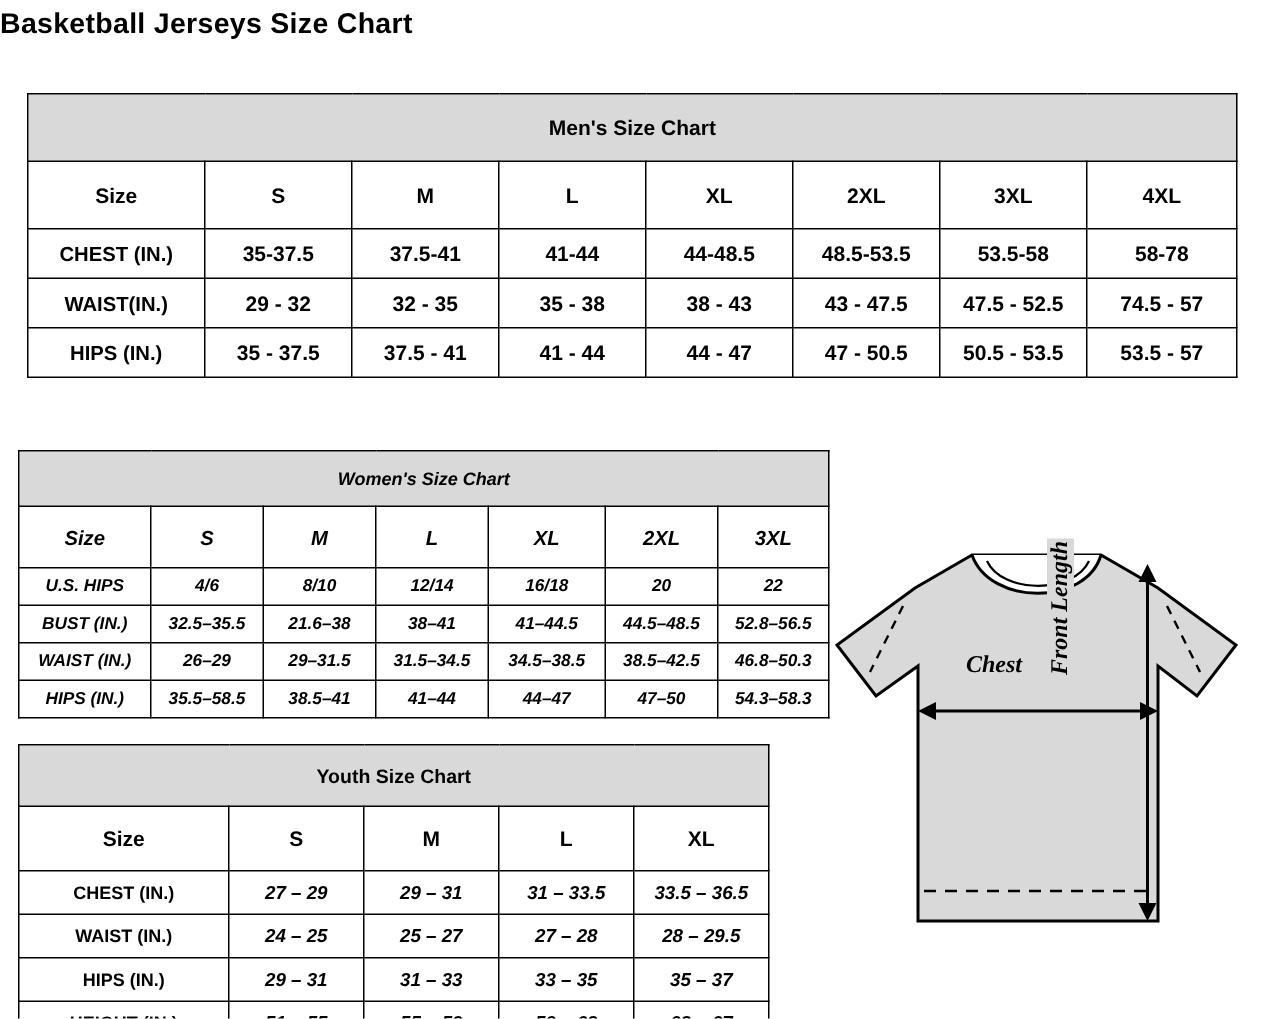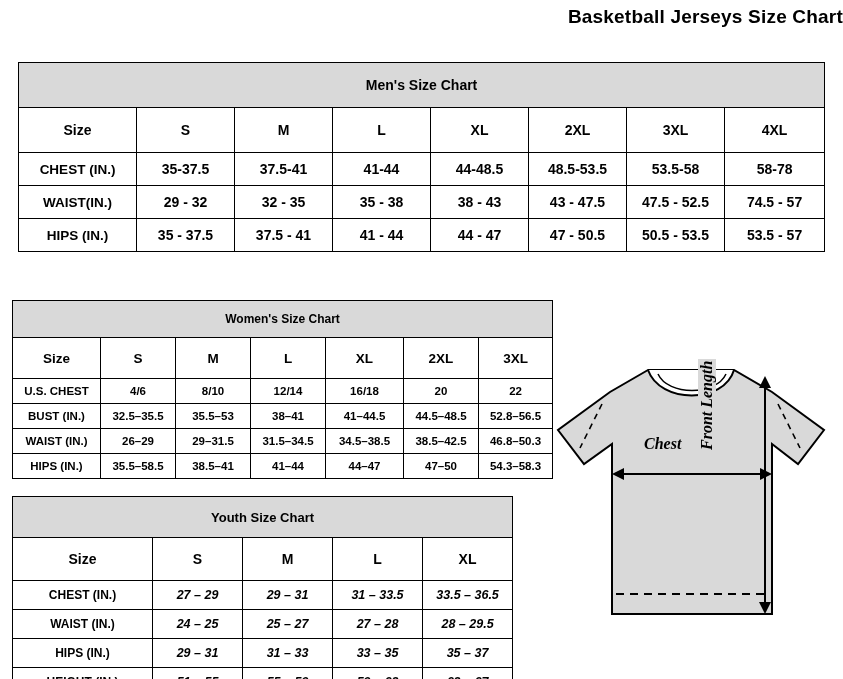--- a/index.html
+++ b/index.html
@@ -13,21 +13,21 @@
     position: relative;
     font-family: "Liberation Sans", sans-serif;
     color: #000000;
     overflow: hidden;
   }
   #page-title {
     position: absolute;
     top: 6px;
     left: 0;
     width: 843px;
-    text-align: right;
+    text-align: left;
     font-size: 19px;
     font-weight: bold;
     letter-spacing: 0.2px;
   }
   table {
     border-collapse: collapse;
     table-layout: fixed;
   }
   table td, table th {
     border: 1px solid #000000;
@@ -58,21 +58,21 @@
   #men-table td { height: 30px; font-size: 14px; }
   #men-table .row-label { font-size: 13.5px; }
 
   
   #women-table {
     position: absolute;
     top: 300px;
     left: 12px;
     width: 540px;
   }
-  #women-table td { height: 22px; font-size: 12px; }
+  #women-table td { height: 22px; font-size: 12px; font-style: italic; }
   #women-table .hdr-cell { font-size: 13.5px; height: 26px; }
   #women-table .row-label { font-size: 11.5px; }
   #women-table .data-cell { font-size: 11.5px; }
 
   
   #youth-table {
     position: absolute;
     top: 496px;
     left: 12px;
     width: 500px;
@@ -198,32 +198,32 @@
       <tr>
         <td class="hdr-cell">Size</td>
         <td class="hdr-cell">S</td>
         <td class="hdr-cell">M</td>
         <td class="hdr-cell">L</td>
         <td class="hdr-cell">XL</td>
         <td class="hdr-cell">2XL</td>
         <td class="hdr-cell">3XL</td>
       </tr>
       <tr>
-        <td class="row-label">U.S. CHEST</td>
+        <td class="row-label">U.S. HIPS</td>
         <td class="data-cell">4/6</td>
         <td class="data-cell">8/10</td>
         <td class="data-cell">12/14</td>
         <td class="data-cell">16/18</td>
         <td class="data-cell">20</td>
         <td class="data-cell">22</td>
       </tr>
       <tr>
         <td class="row-label">BUST  (IN.)</td>
         <td class="data-cell">32.5–35.5</td>
-        <td class="data-cell">35.5–53</td>
+        <td class="data-cell">21.6–38</td>
         <td class="data-cell">38–41</td>
         <td class="data-cell">41–44.5</td>
         <td class="data-cell">44.5–48.5</td>
         <td class="data-cell">52.8–56.5</td>
       </tr>
       <tr>
         <td class="row-label">WAIST  (IN.)</td>
         <td class="data-cell">26–29</td>
         <td class="data-cell">29–31.5</td>
         <td class="data-cell">31.5–34.5</td>

